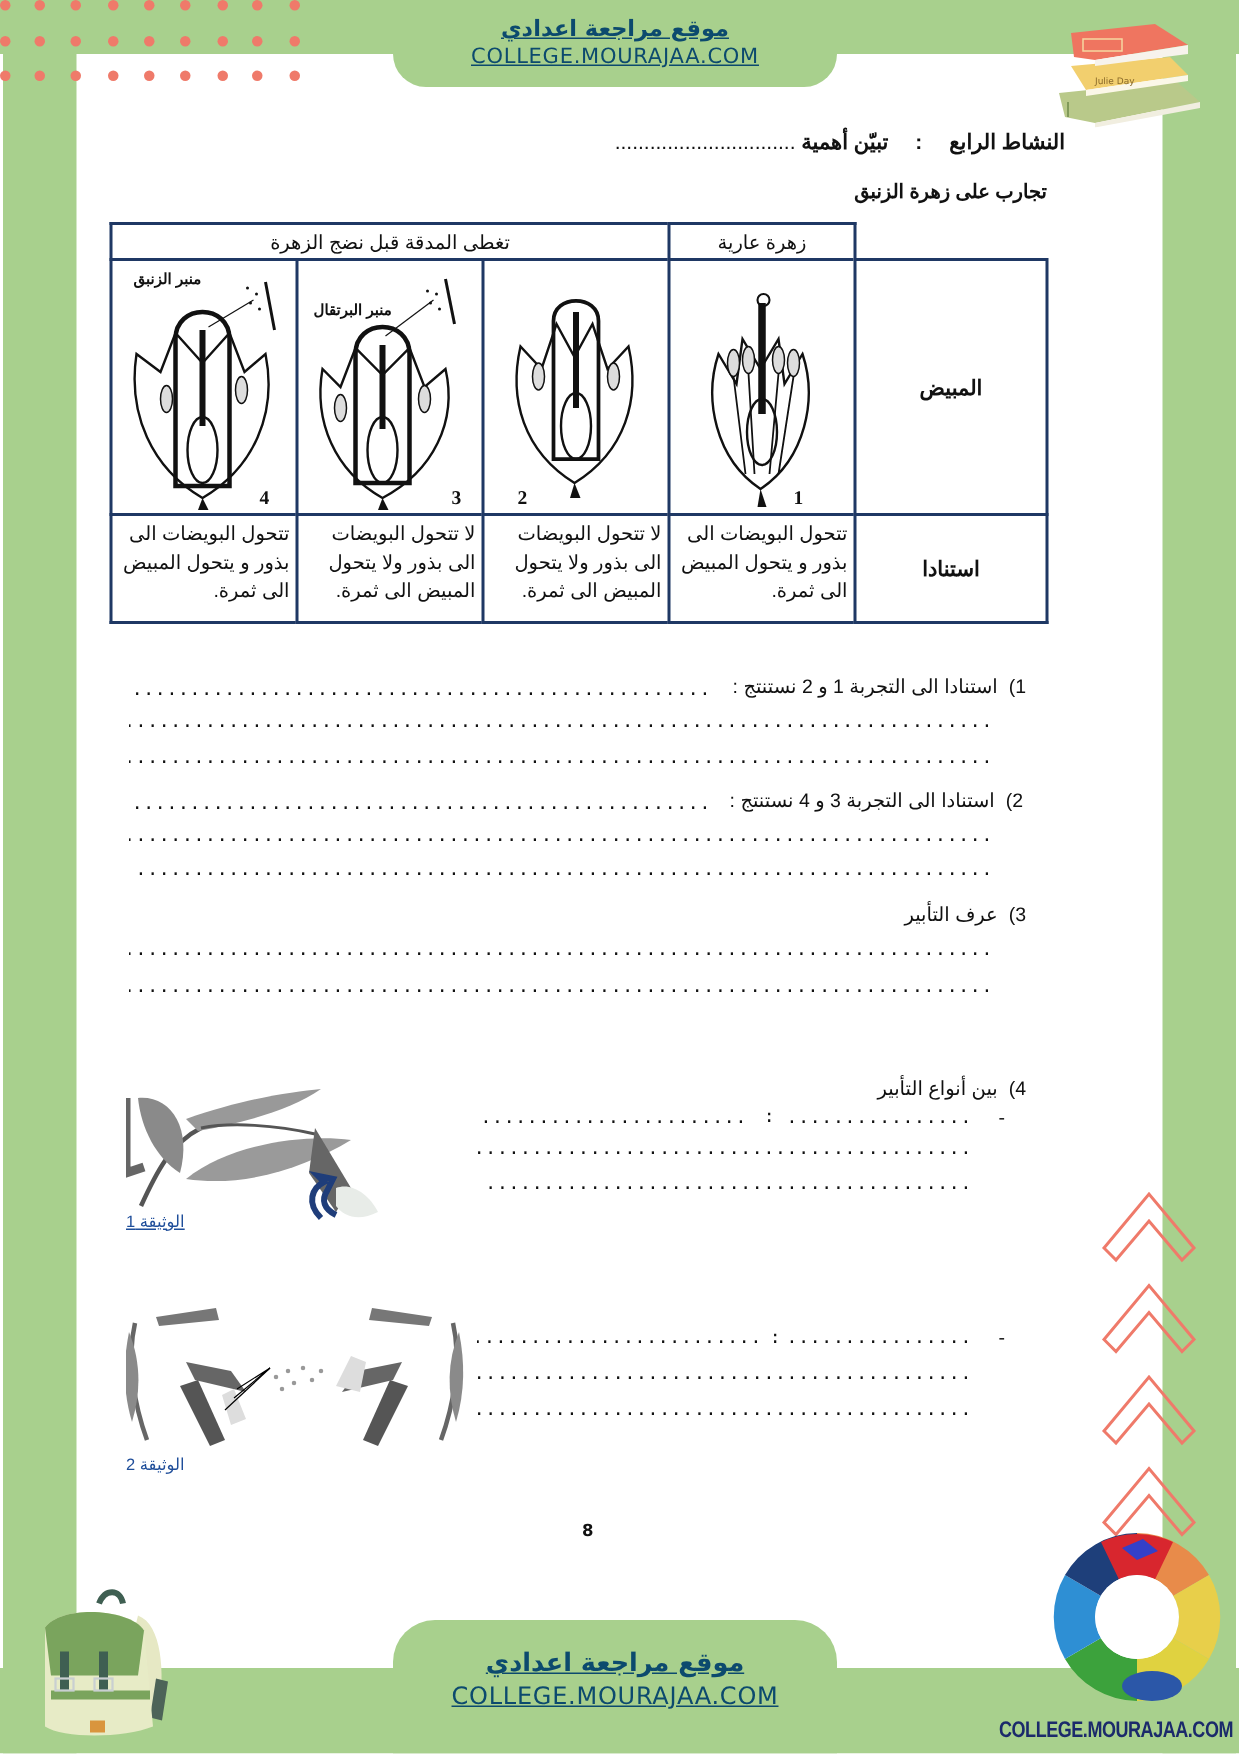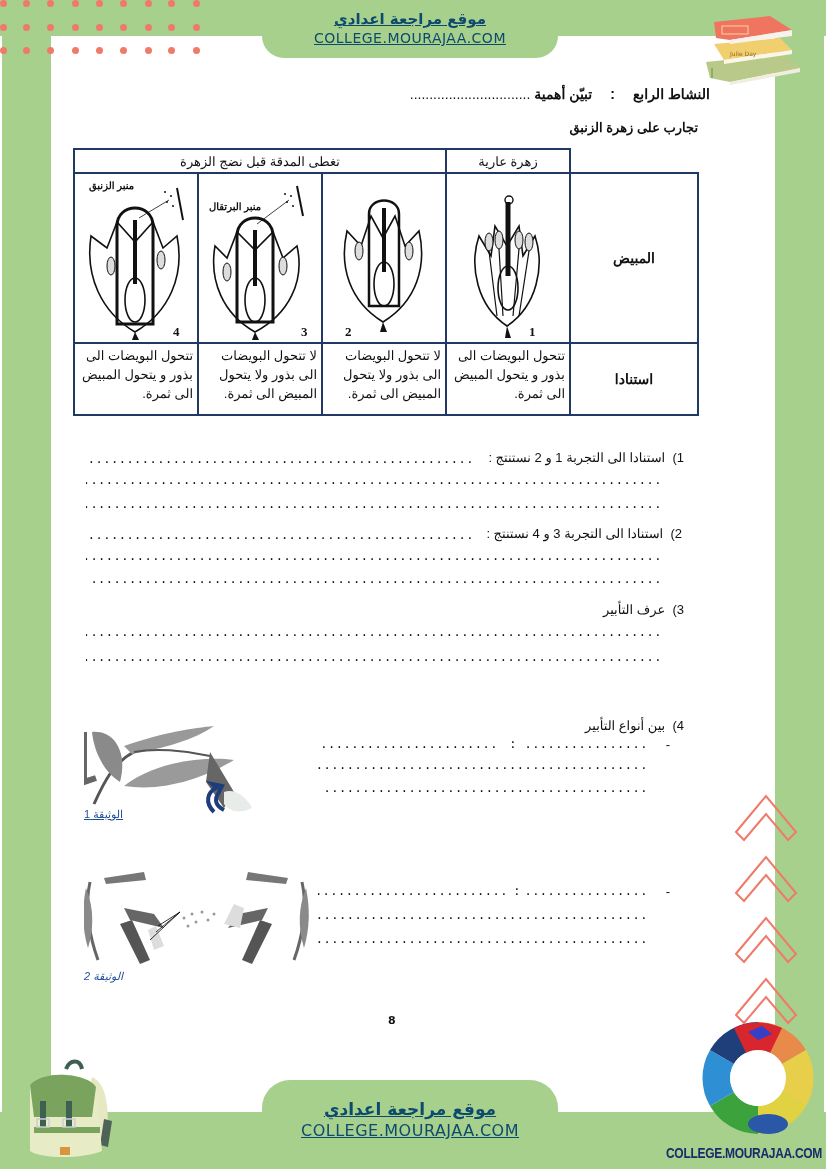--- a/index.html
+++ b/index.html
@@ -268,21 +268,21 @@
   <circle cx="100" cy="50" r="1.5" fill="#999"></circle>
     <circle cx="108" cy="46" r="1.5" fill="#999"></circle>
     <circle cx="112" cy="54" r="1.5" fill="#999"></circle>
     <circle cx="118" cy="44" r="1.5" fill="#999"></circle>
     <circle cx="124" cy="52" r="1.5" fill="#999"></circle>
     <circle cx="130" cy="46" r="1.5" fill="#999"></circle>
     <circle cx="104" cy="58" r="1.5" fill="#999"></circle>
   <path d="M96 44 L74 58 M96 44 L72 64" stroke="#000" stroke-width="0.8"></path>
   <path d="M96 44 L66 72" stroke="#000" stroke-width="0.8"></path>
 </svg>
-<div class="doc-cap" style="left:84px; top:970px;font-style:italic;">الوثيقة 2</div>
+<div class="doc-cap" style="left:84px; top:970px;">الوثيقة 2</div>
 
 <div class="q" style="right:156px; top:884px;">-</div>
 <div class="dotline" style="left:318px; top:884px; width:190px;">.....................................................................................................................................................</div>
 <div class="dotline" style="left:510px; top:884px; width:14px; text-align:center;">:</div>
 <div class="dotline" style="left:526px; top:884px; width:122px;">.....................................................................................................................................................</div>
 <div class="dotline" style="left:318px; top:908px; width:330px;">.....................................................................................................................................................</div>
 <div class="dotline" style="left:318px; top:932px; width:330px;">.....................................................................................................................................................</div>
 
 <div class="page-num">8</div>
 

